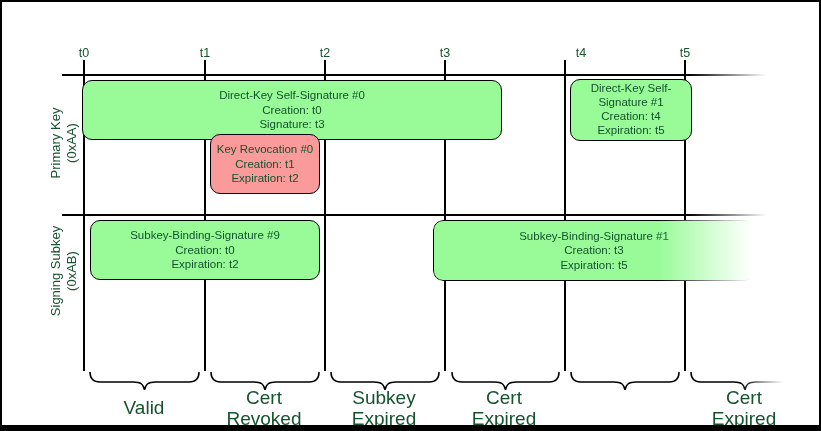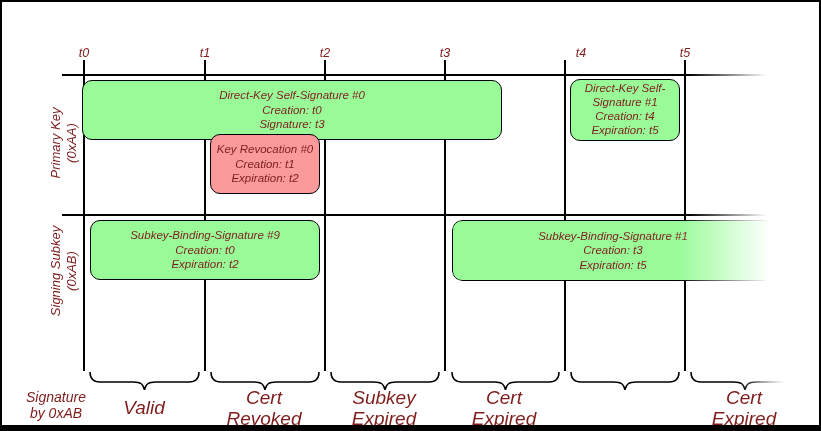--- a/index.html
+++ b/index.html
@@ -1,20 +1,19 @@
 <!DOCTYPE html>
 <html style="--valid-fill: #98FB98; --revoked-fill: #FA9A9A; --line: #000000;"><head>
 <meta charset="utf-8">
 <style>
   html,body{margin:0;padding:0;background:#fff;font-family:"Liberation Sans",sans-serif;}
   #stage{
     position:relative;width:821px;height:431px;box-sizing:border-box;
     border:2px solid #000;border-bottom-width:6px;background:#fff;overflow:hidden;
-    color:#7f1d1d;
-    font-style:italic;
+    color:#14532d;
   }
   
   .hline{
     position:absolute;left:60px;width:712px;height:2px;z-index:1;
     background:linear-gradient(90deg,var(--line,#000) 0%,var(--line,#000) 88%,rgba(0,0,0,0) 99%);
   }
   .hline.h1{top:72px}
   .hline.h2{top:212px}
   .vline{position:absolute;top:58px;height:311px;width:2px;background:var(--line,#000);z-index:1;}
   .v0{left:81px}.v1{left:202px}.v2{left:322px}.v3{left:442px}.v4{left:562px}.v5{left:682px}
@@ -35,23 +34,23 @@
   
   .sigbox{
     position:absolute;box-sizing:border-box;border:1.3px solid #000;border-radius:10px;
     display:flex;flex-direction:column;align-items:center;justify-content:center;
     text-align:center;font-size:11.5px;line-height:1.25;z-index:3;padding:1px 4px;
   }
   .fill-valid{background:var(--valid-fill,#98FB98);}
   .fill-revoked{background:var(--revoked-fill,#FA9A9A);}
   .box-dksig0{left:80px;top:78px;width:420px;height:60px;}
   .box-rev0{left:208px;top:132px;width:110px;height:60px;}
-  .box-dksig1{left:568px;top:77px;width:110px;height:62px;line-height:1.2;}
+  .box-dksig1{left:568px;top:77px;width:122px;height:62px;line-height:1.2;}
   .box-sbs0{left:88px;top:218px;width:230px;height:60px;}
-  .box-sbs1{left:450px;top:218px;width:322px;height:61px;
+  .box-sbs1{left:431px;top:218px;width:322px;height:61px;
     -webkit-mask-image:linear-gradient(90deg,#000 70%,rgba(0,0,0,0) 99%);
     mask-image:linear-gradient(90deg,#000 70%,rgba(0,0,0,0) 99%);
   }
   .box-underlay{
     position:absolute;left:449px;top:218px;width:322px;height:61px;border-radius:10px;
     background:#fff;z-index:2;
   }
   
   .brace{position:absolute;top:370px;height:20px;z-index:2;}
   .b0{left:87px;width:111px}.b1{left:208px;width:110px}.b2{left:328px;width:110px}
@@ -165,16 +164,14 @@
   <div class="seglabel s0">Valid</div>
   <div class="seglabel s1">Cert
 Revoked</div>
   <div class="seglabel s2">Subkey
 Expired</div>
   <div class="seglabel s3">Cert
 Expired</div>
   <div class="seglabel s5">Cert
 Expired</div>
 
-  <div class="axislabel">Signature
-by 0xAB</div>
 
 </div>
 
 </body></html>

